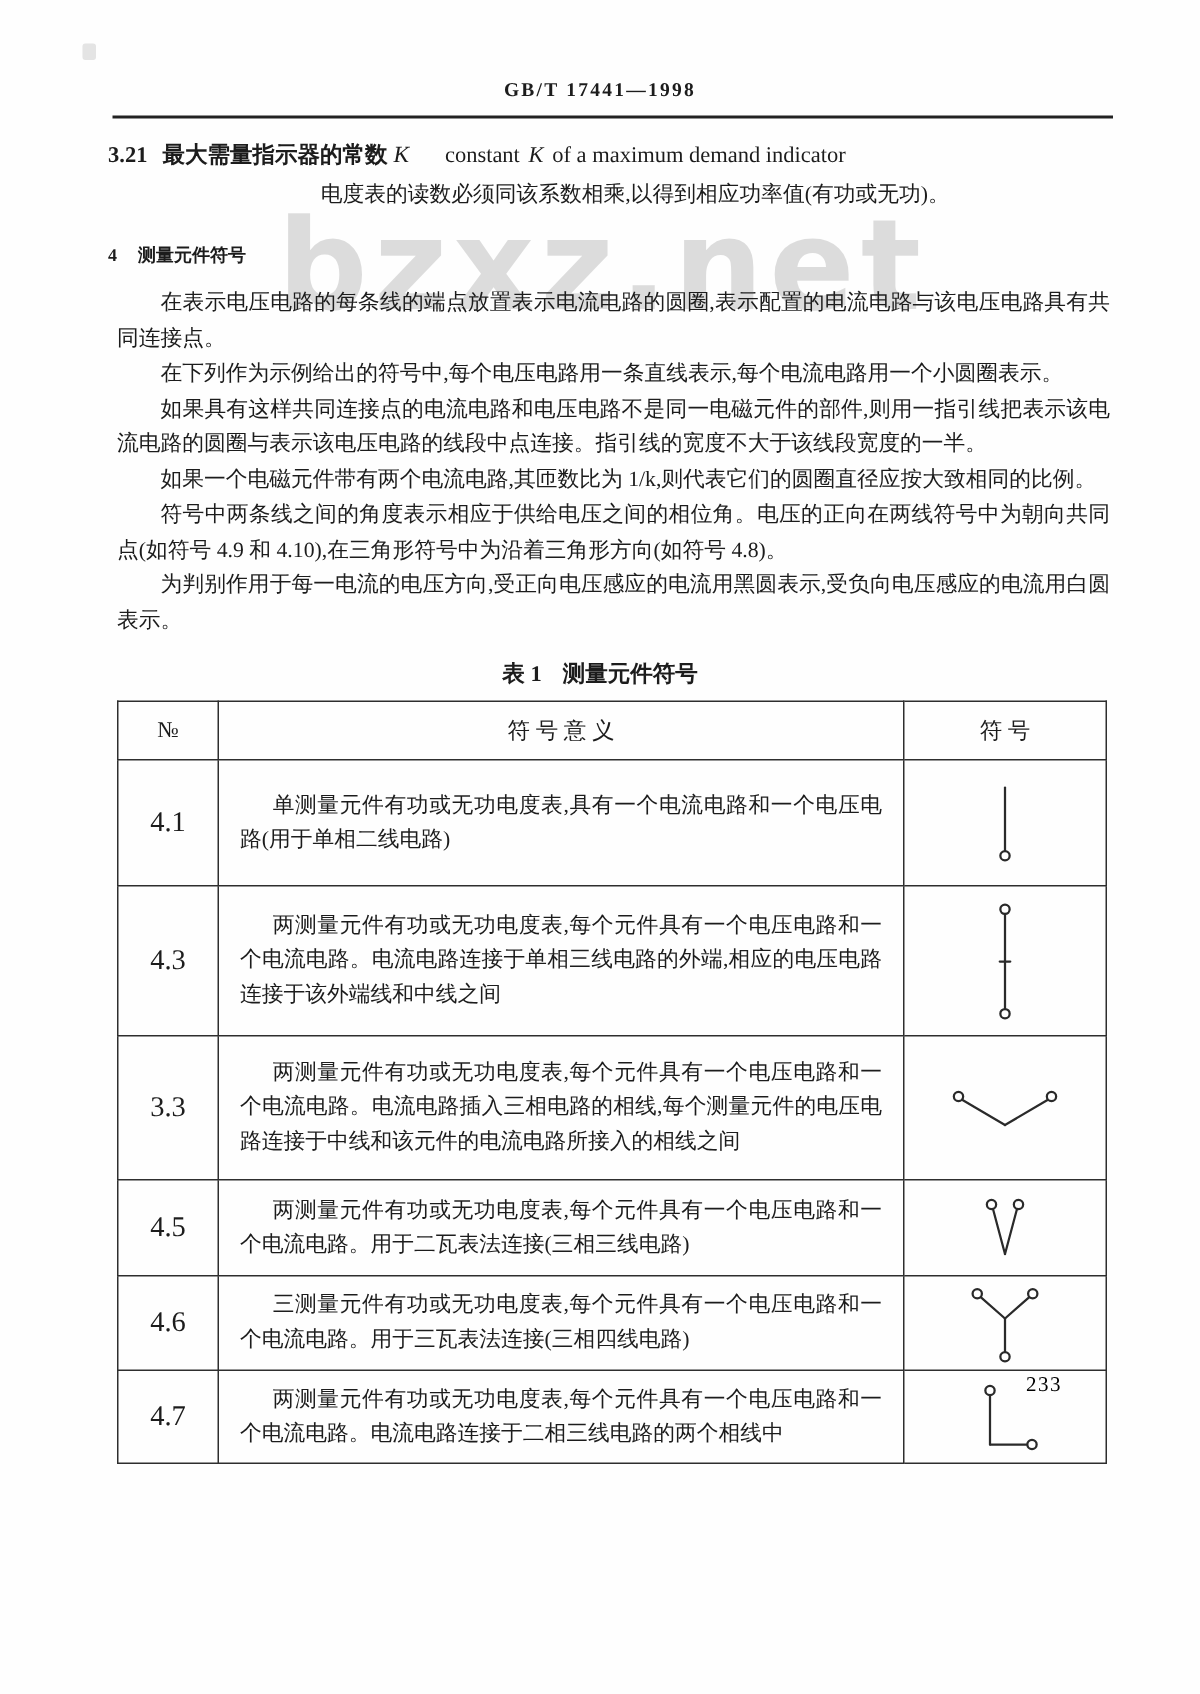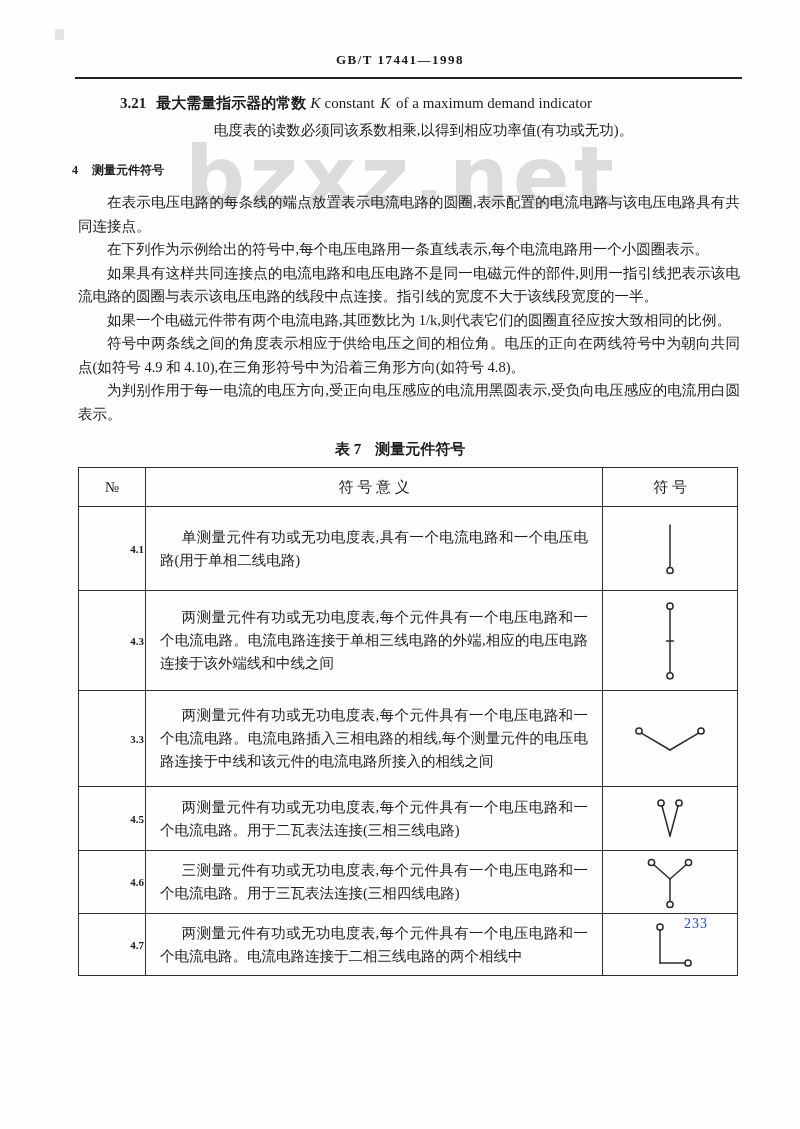--- a/index.html
+++ b/index.html
@@ -22,52 +22,52 @@
   .content{position:relative;z-index:1;}
   .doc-code{
     text-align:center;padding-top:52px;
     font-size:13px;font-weight:bold;letter-spacing:1.5px;
   }
   .rule{
     margin:9px 58px 0 75px;height:0;
     border:none;border-top:2.5px solid #222;
   }
   .term-line{margin:15px 60px 0 72px;font-size:15px;}
-  .term-no{font-weight:bold;margin-right:10px;margin-left:48px;}
+  .term-no{font-weight:bold;margin-right:10px;}
   .term-zh{font-weight:bold;}
   .term-k{font-style:italic;font-size:15.5px;padding:0 4px;}
-  .term-en{margin-left:0;}
+  .term-en{margin-left:20px;}
   .term-en .k{font-style:italic;padding:0 2px;}
   .term-body{margin:6px 60px 0 78px;text-indent:2em;font-size:14.5px;line-height:23px;text-align:center;}
   .sec-heading{margin:20px 60px 0 72px;font-size:12px;font-weight:bold;}
   .sec-heading .no{margin-right:14px;}
   .paras{margin:12px 60px 0 78px;width:662px;}
   .paras p{margin:0;text-indent:2em;font-size:14.5px;line-height:23.5px;text-align:justify;}
   .tbl-caption{margin:14px 0 8px 0;text-align:center;font-size:15px;font-weight:bold;}
   .tbl-caption .cap-no{margin-right:14px;}
   table.sym{
     border-collapse:collapse;margin-left:78px;width:659px;
     font-size:14.5px;table-layout:fixed;
   }
   table.sym th,table.sym td{
     border:1.6px solid #2e2e2e;
     vertical-align:middle;
   }
   table.sym th{font-weight:normal;height:36px;font-size:15px;}
   col.c-no{width:67px;}
   col.c-meaning{width:457px;}
   col.c-symbol{width:135px;}
-  td.no-cell{text-align:right;font-size:11px;font-weight:bold;}
+  td.no-cell{text-align:center;font-size:19px;}
   td.meaning-cell{padding:6px 14px;}
   td.meaning-cell p{margin:0;text-indent:1.5em;line-height:23px;text-align:justify;}
   td.symbol-cell{text-align:center;}
   td.symbol-cell svg{display:inline-block;vertical-align:middle;}
   .page-number{
     position:absolute;right:92px;bottom:44px;
-    font-size:14px;color:#1d4ed8;letter-spacing:1px;
+    font-size:14px;color:#000000;letter-spacing:1px;
   }
 </style>
 </head>
 <body>
 
 <div class="page">
   <div class="speck"></div>
   <div class="watermark">bzxz.net</div>
 
   <div class="content">
@@ -86,21 +86,21 @@
     <div class="paras">
       <p>在表示电压电路的每条线的端点放置表示电流电路的圆圈,表示配置的电流电路与该电压电路具有共同连接点。</p>
       <p>在下列作为示例给出的符号中,每个电压电路用一条直线表示,每个电流电路用一个小圆圈表示。</p>
       <p>如果具有这样共同连接点的电流电路和电压电路不是同一电磁元件的部件,则用一指引线把表示该电流电路的圆圈与表示该电压电路的线段中点连接。指引线的宽度不大于该线段宽度的一半。</p>
       <p>如果一个电磁元件带有两个电流电路,其匝数比为 1/k,则代表它们的圆圈直径应按大致相同的比例。</p>
       <p>符号中两条线之间的角度表示相应于供给电压之间的相位角。电压的正向在两线符号中为朝向共同点(如符号 4.9 和 4.10),在三角形符号中为沿着三角形方向(如符号 4.8)。</p>
       <p>为判别作用于每一电流的电压方向,受正向电压感应的电流用黑圆表示,受负向电压感应的电流用白圆表示。</p>
     </div>
 
     <div class="tbl-caption">
-      <span class="cap-no">表 7</span><span>测量元件符号</span>
+      <span class="cap-no">表 1</span><span>测量元件符号</span>
     </div>
 
     <table class="sym">
       <colgroup>
           <col class="c-no">
           <col class="c-meaning">
           <col class="c-symbol">
         </colgroup>
       <thead>
         <tr>

